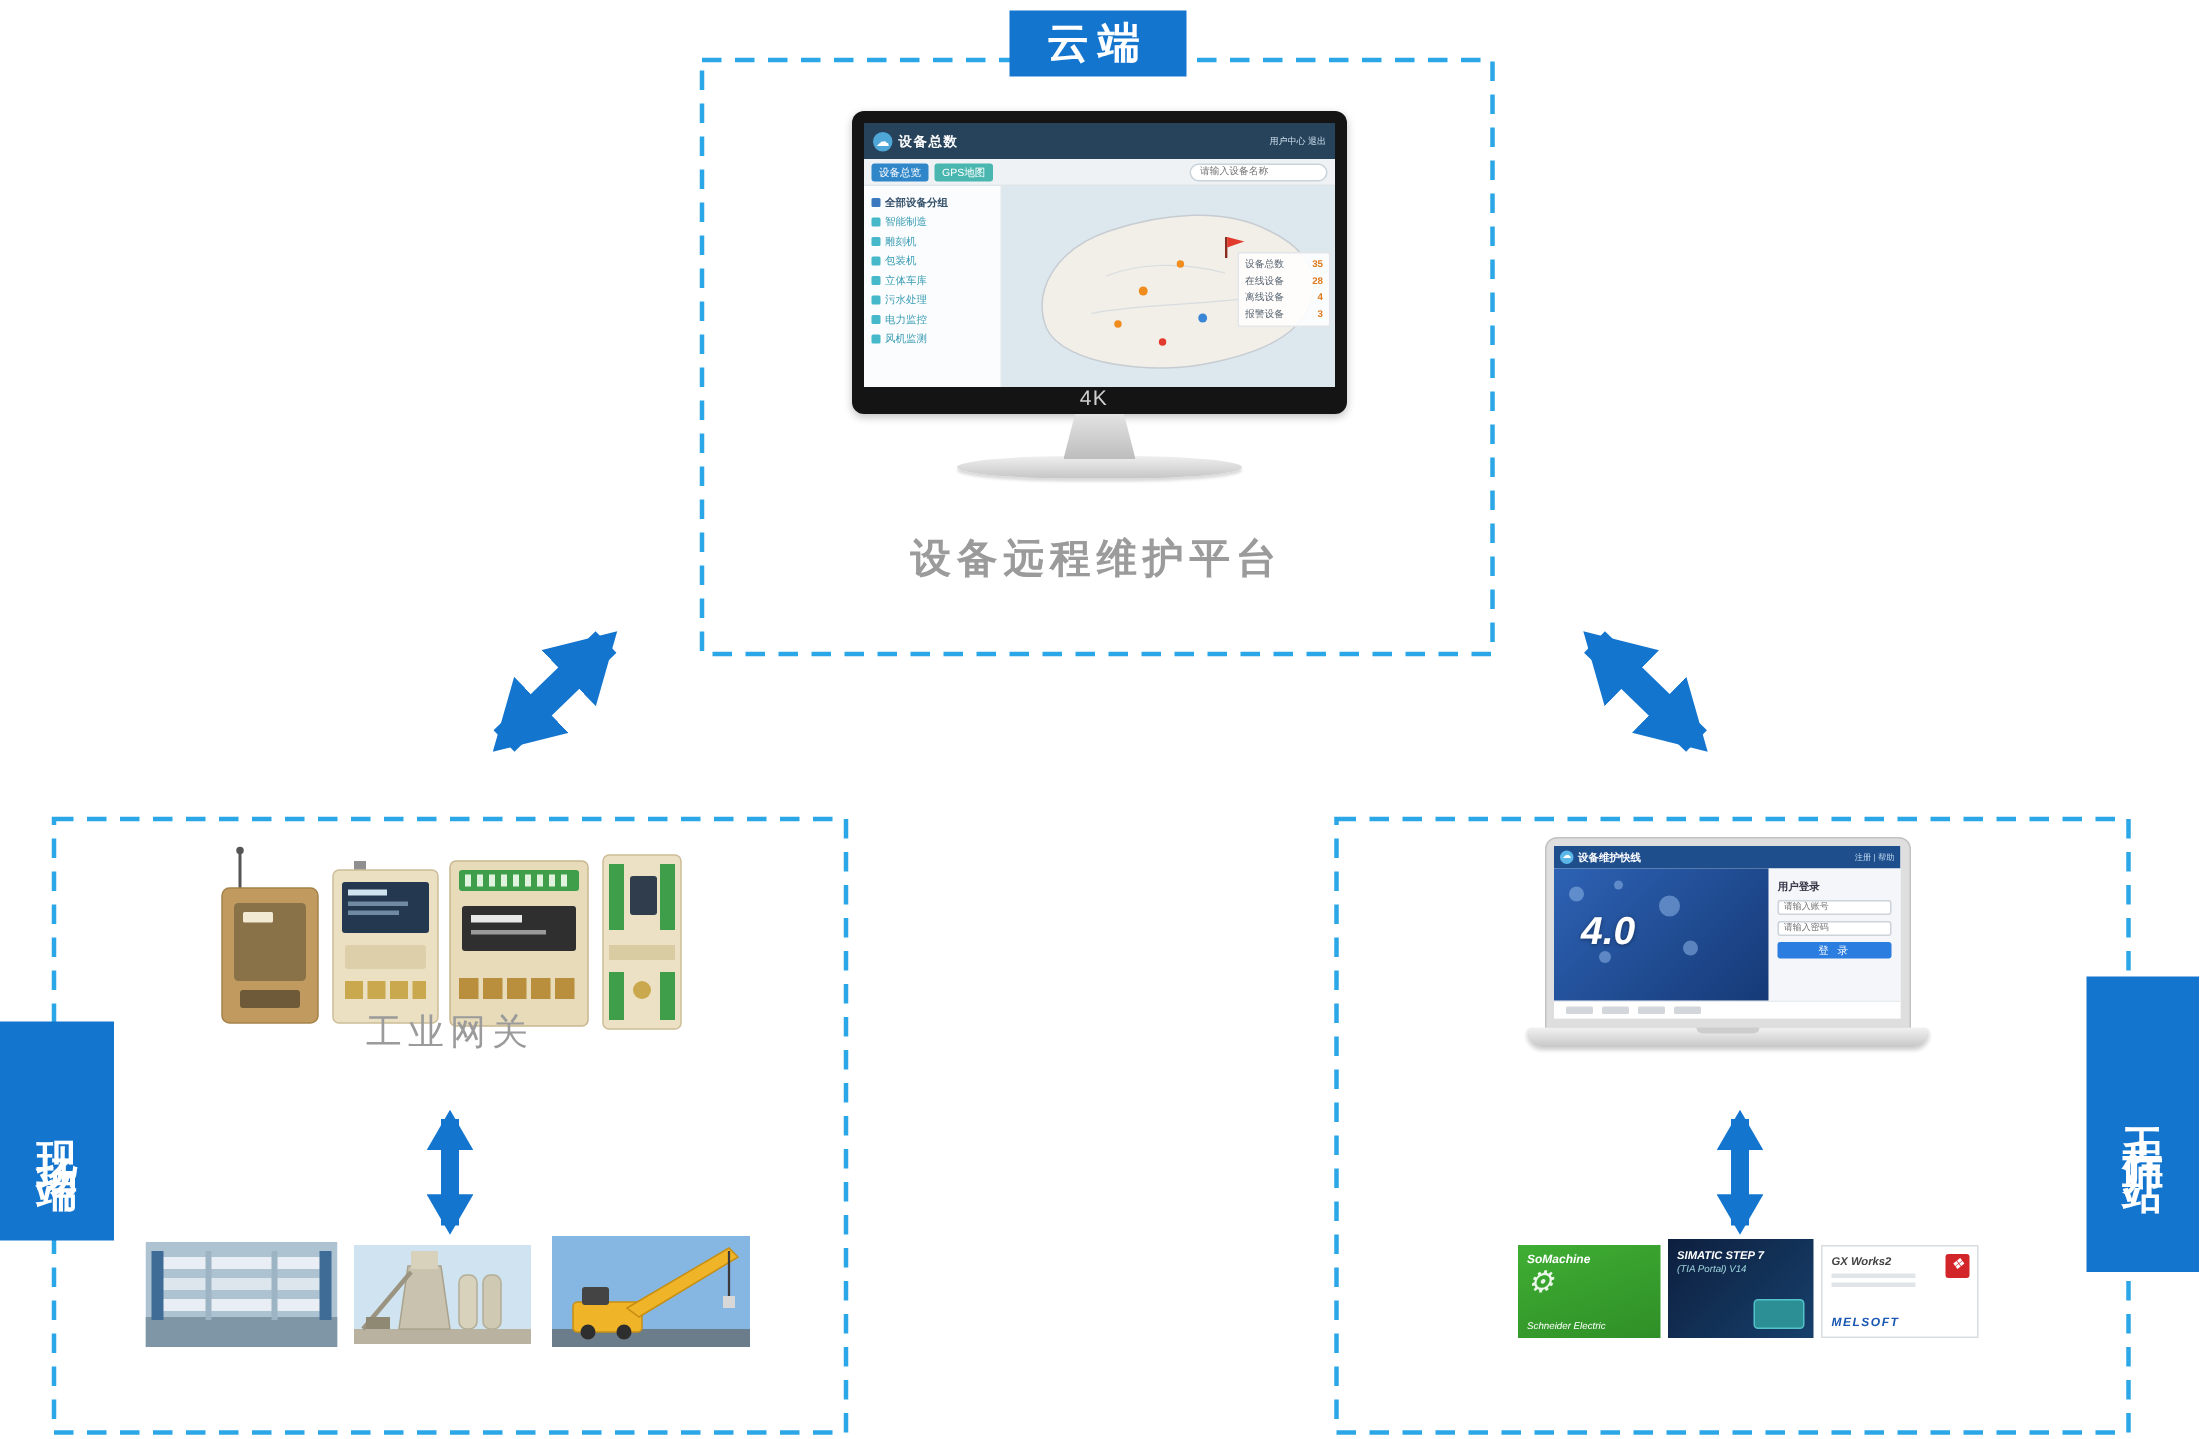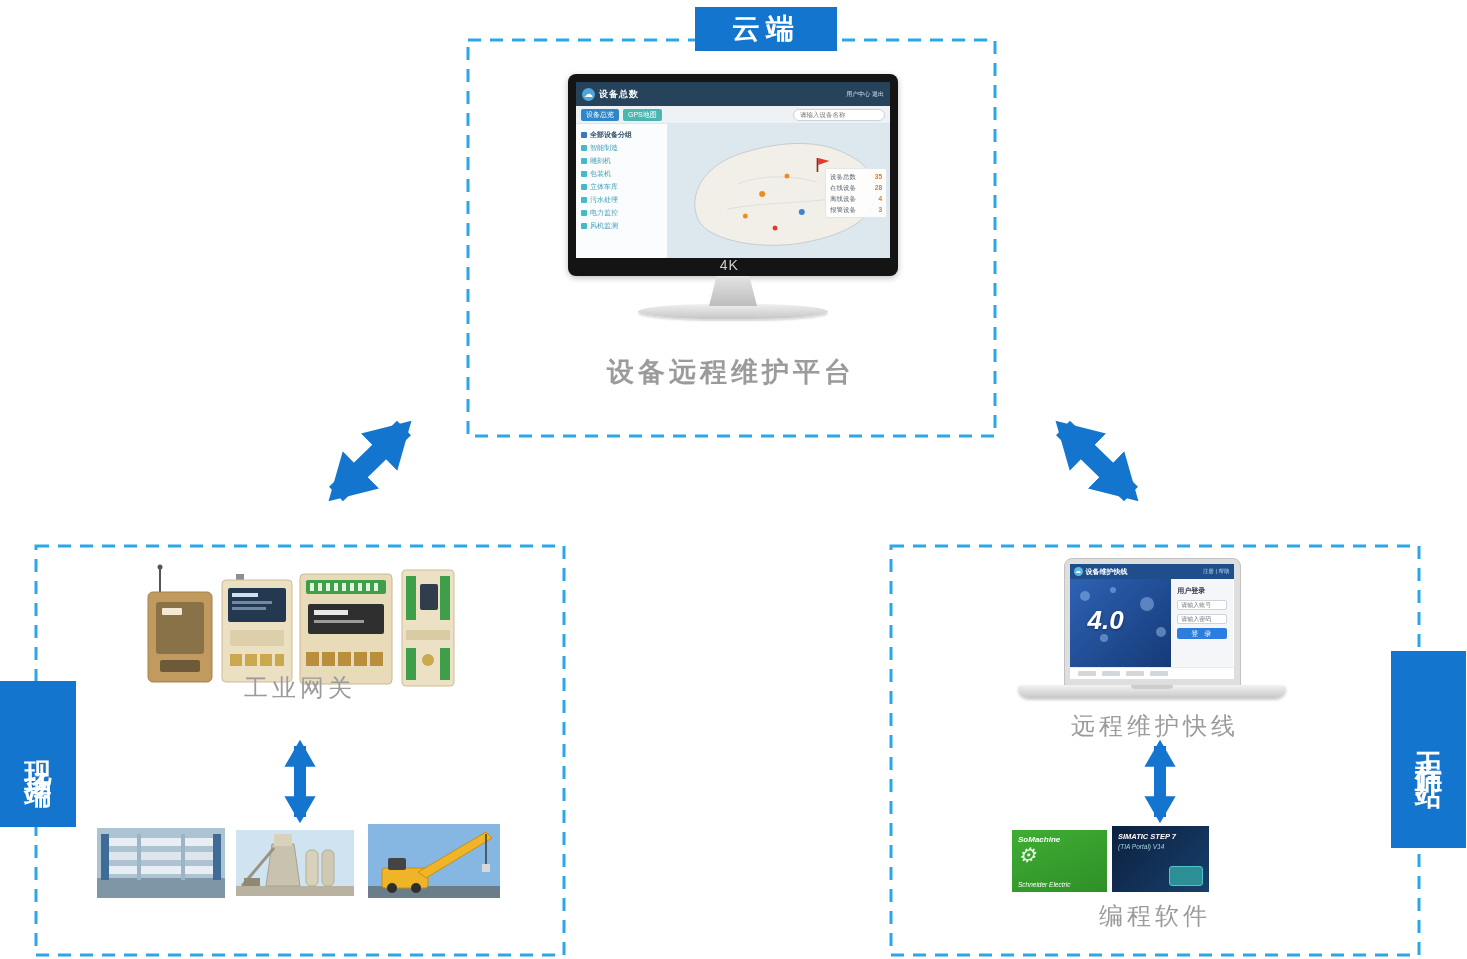--- a/index.html
+++ b/index.html
@@ -5,21 +5,21 @@
   * { box-sizing: border-box; margin: 0; padding: 0; }
   html,body { background:#fff; }
   body { font-family: "Liberation Sans", sans-serif; }
   .canvas { position:relative; width:1467px; height:959px; background:#fff; overflow:hidden; }
 
   
   .overlay { position:absolute; inset:0; z-index:5; pointer-events:none; }
 
   
   .zone-label { position:absolute; z-index:6; background:#1475cf; color:#fff; display:flex; align-items:center; justify-content:center; font-weight:bold; }
-  .zone-label.cloud { left:673px; top:7px; width:142px; height:44px; font-size:28px; letter-spacing:6px;margin-left:22px; }
+  .zone-label.cloud { left:673px; top:7px; width:118px; height:44px; font-size:28px; letter-spacing:6px; }
   .zone-label.side { writing-mode:vertical-rl; text-orientation:upright; font-size:27px; letter-spacing:10px; }
   .zone-label.left-side { left:0px; top:681px; width:76px; height:146px; }
   .zone-label.right-side { left:1391px; top:651px; width:75px; height:197px; }
 
   .caption { position:absolute; color:#9b9b9b; text-align:center; letter-spacing:4px; z-index:3; }
   .caption.big { font-size:27px; }
   .caption.med { font-size:24px; }
 
   
   .monitor { position:absolute; left:568px; top:74px; width:330px; z-index:3; }
@@ -47,21 +47,21 @@
 
   
   .monitor-neck { width:48px; height:30px; margin:0 auto; background:linear-gradient(#e3e3e3,#bdbdbd); clip-path:polygon(16% 0, 84% 0, 100% 100%, 0 100%); }
   .monitor-base { width:190px; height:15px; margin:-2px auto 0; background:linear-gradient(#efefef,#c6c6c6); border-radius:50% / 60%; box-shadow:0 2px 2px rgba(0,0,0,.15); }
 
   
   .graphic { position:absolute; z-index:3; }
 
   
   .laptop { position:absolute; left:1018px; top:558px; width:268px; z-index:3; }
-  .laptop-screen { position:relative; margin:0 auto; width:177px; height:128px; background:#dedede; border:1px solid #c2c2c2; border-radius:8px 8px 0 0; padding:5px 6px 6px 5px; }
+  .laptop-screen { position:relative; margin:0 auto; width:244px; height:128px; background:#dedede; border:1px solid #c2c2c2; border-radius:8px 8px 0 0; padding:5px 6px 6px 5px; }
   .lscreen { width:100%; height:100%; background:#fff; display:flex; flex-direction:column; overflow:hidden; }
   .ls-header { height:15px; background:#1e4e8c; display:flex; align-items:center; gap:3px; padding:0 4px; flex:0 0 auto; }
   .ls-logo { width:9px; height:9px; border-radius:50%; background:#5bb7e8; color:#fff; font-size:6px; line-height:9px; text-align:center; }
   .ls-brand { color:#fff; font-size:7px; font-weight:bold; }
   .ls-header-right { margin-left:auto; color:#bcd6ee; font-size:5.5px; }
   .ls-body { flex:1; display:flex; min-height:0; }
   .ls-hero { position:relative; width:62%; background:linear-gradient(135deg,#2d62b4,#163a77); overflow:hidden; }
   .ls-headline { position:absolute; left:18px; top:26px; color:#fff; font-size:26px; font-weight:bold; font-style:italic; text-shadow:0 1px 3px rgba(0,0,0,.4); }
   .hero-dot { position:absolute; border-radius:50%; background:rgba(140,180,230,.55); }
   .ls-login { width:38%; background:#f4f6f9; padding:7px 6px; display:flex; flex-direction:column; gap:4px; }
@@ -326,27 +326,34 @@
           <span class="foot-chip"></span>
           <span class="foot-chip"></span>
           <span class="foot-chip"></span>
         </div>
       </div>
     </div>
     <div class="laptop-deck">
         <span class="deck-notch"></span>
       </div>
   </div>
-  <div class="caption med" style="left:890px; top:710px; width:530px;">远程维护快线</div>
 
   <div class="sw-card sw-green">
     <div class="l1">SoMachine</div>
     <div class="sw-gear">⚙</div>
     <div class="l2">Schneider Electric</div>
   </div>
   <div class="sw-card sw-navy">
     <div class="l1">SIMATIC STEP 7</div>
     <div class="l2">(TIA Portal) V14</div>
     <span class="sw-device"></span>
   </div>
-  <div class="caption med" style="left:890px; top:900px; width:530px;">编程软件</div>
+  <div class="sw-card sw-white">
+    <div class="l1">GX Works2</div>
+    <div class="sw-lines">
+        <i></i>
+        <i></i>
+      </div>
+    <span class="sw-red-logo">❖</span>
+    <div class="l2">MELSOFT</div>
+  </div>
 
 </div>
 
 </body></html>

